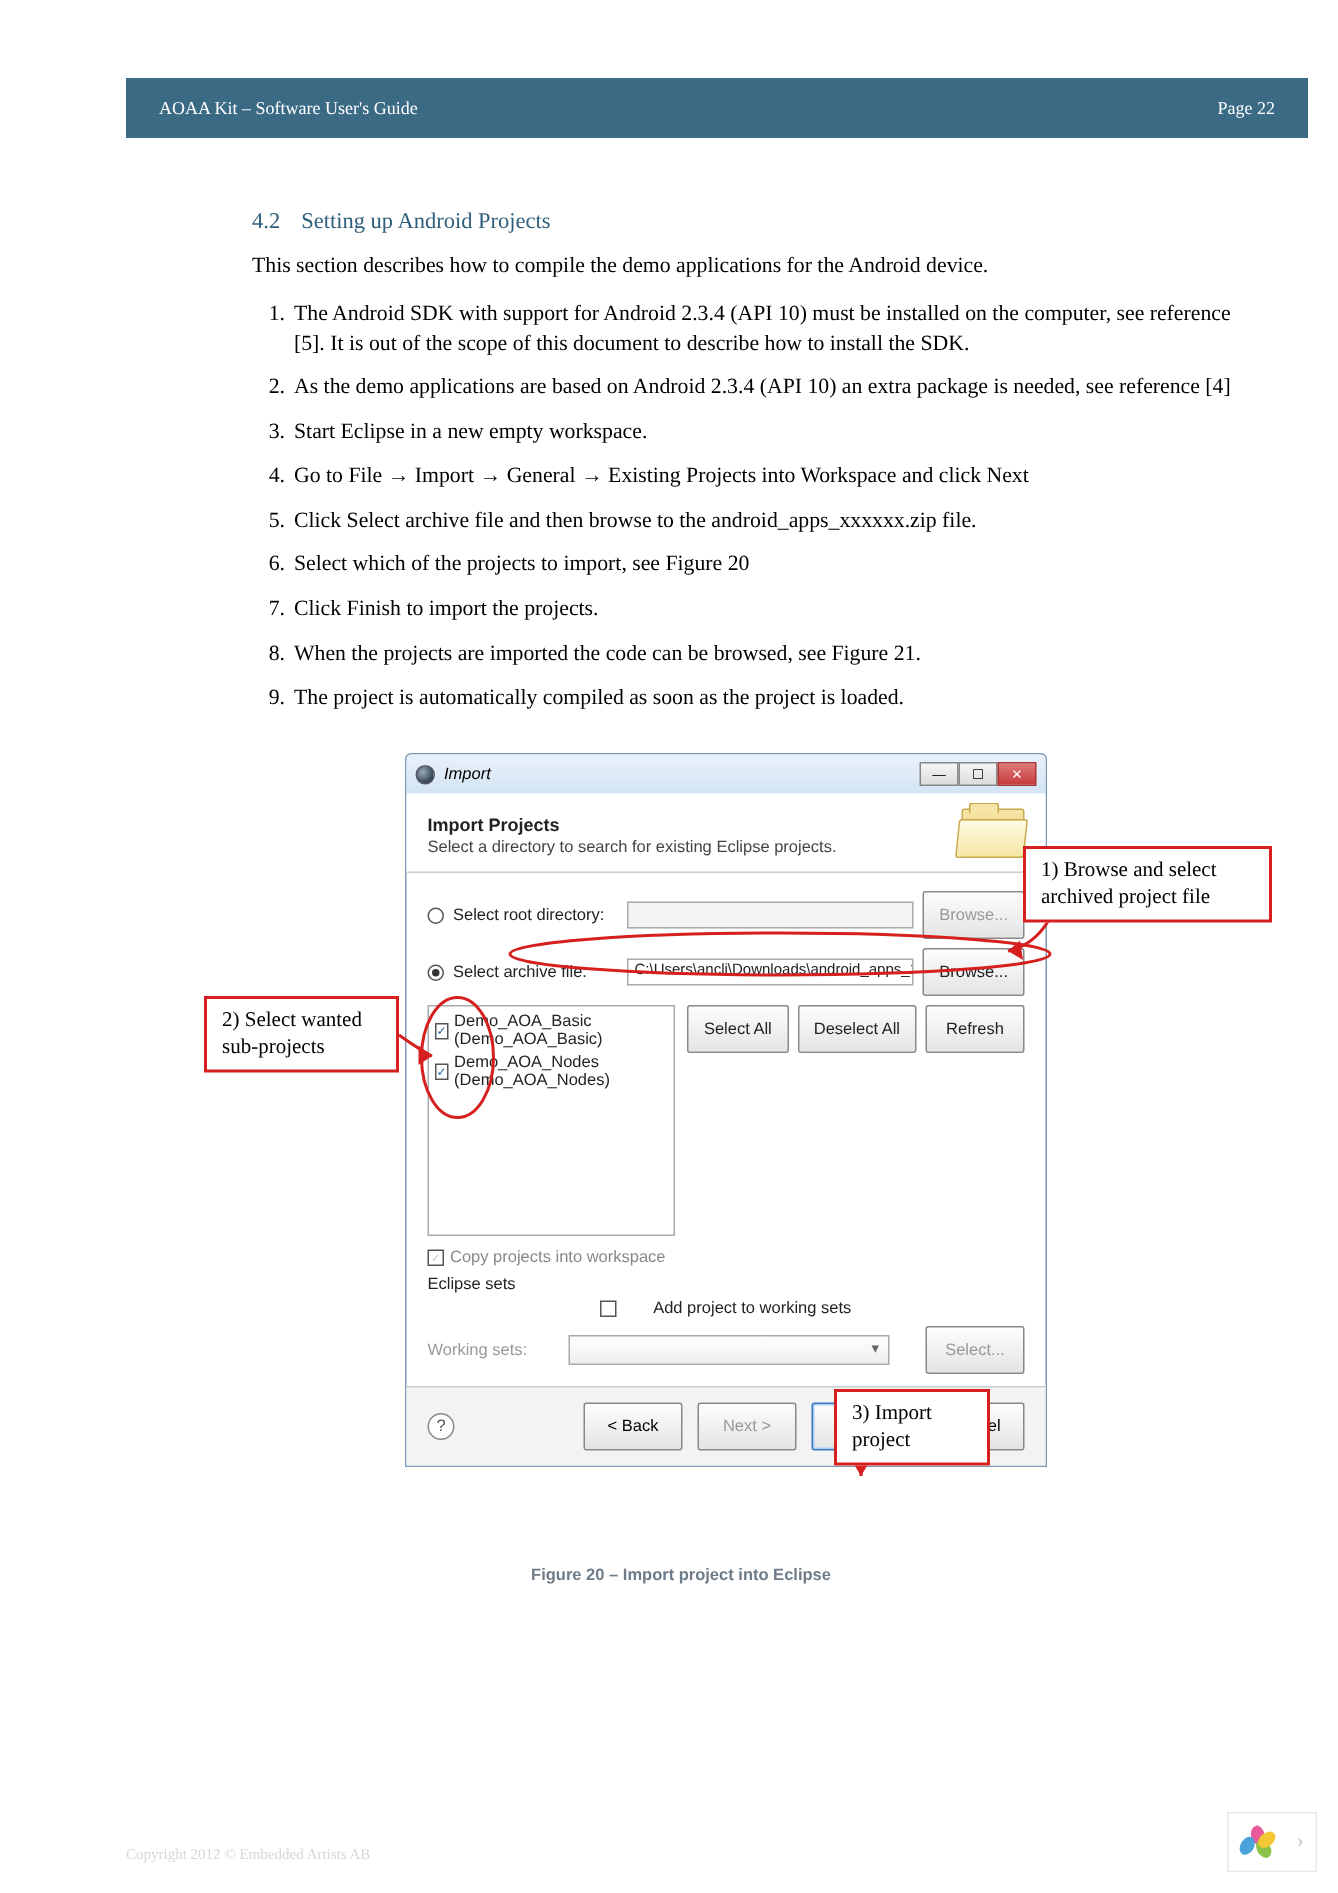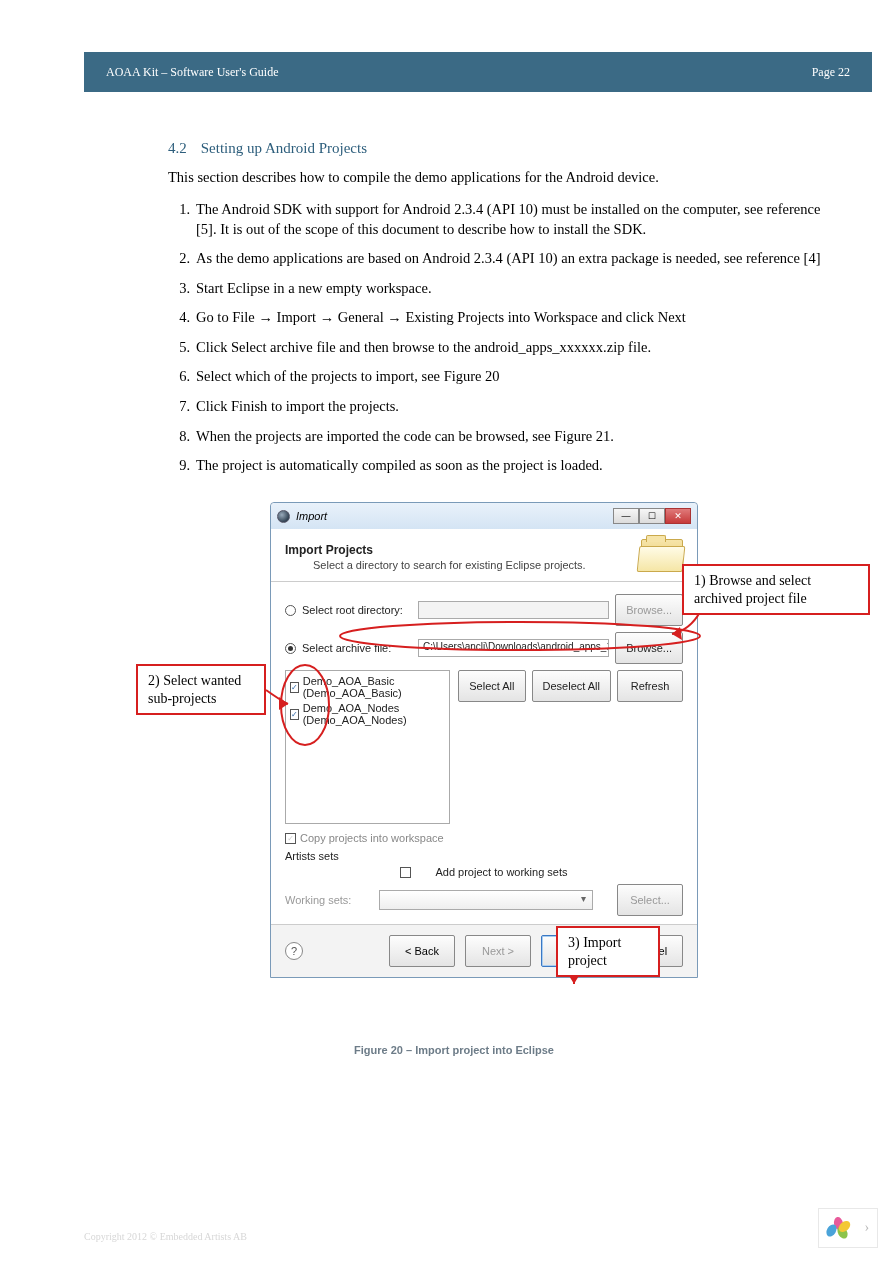--- a/index.html
+++ b/index.html
@@ -71,21 +71,21 @@
   }
   .win-ctrls .close { background: linear-gradient(#e07a7a,#c63a3a); color:#fff; border-color:#a33; }
   .dlg-head {
     padding: 10px 14px;
     border-bottom: 1px solid #ccc;
     display:flex; justify-content:space-between; align-items:flex-end;
     background: #fff;
     gap: 47px;
   }
   .dlg-head .htxt h3 { font-size: 12px; font-weight: bold; color:#222; }
-  .dlg-head .htxt p { font-size: 11px; color:#444; margin-top:2px;margin-left:28px; }
+  .dlg-head .htxt p { font-size: 11px; color:#444; margin-top:2px; }
   .folder-icon {
     width: 42px; height: 32px;
     background: linear-gradient(#f6e4a8,#e8c96a);
     border:1px solid #caa94c; border-radius:2px;
     position:relative;
   }
   .folder-icon::before{
     content:""; position:absolute; top:-5px; left:4px; width:18px; height:6px;
     background:#f6e4a8; border:1px solid #caa94c; border-bottom:none; border-radius:2px 2px 0 0;
   }
@@ -138,21 +138,21 @@
     display:inline-flex; align-items:center; justify-content:center;
     font-size:11px; color:#555; background:#fff;
   }
   .dlg-foot .spacer { flex:1; }
 
   .callout {
     position:absolute; border:2px solid #d61f1f; background:#fff;
     font-family:"Times New Roman", serif; font-size:14px;
     padding:6px 10px; line-height:1.25; z-index:10;
   }
-  .callout.c1 { top:564px; left:682px; width:188px; }
+  .callout.c1 { top:564px; left:682px; width:166px; }
   .callout.c2 { top:664px; left:136px; width:130px; }
   .callout.c3 { top:926px; left:556px; width:104px; }
 
   svg.overlay { position:absolute; top:0; left:0; pointer-events:none; z-index:9; }
 
   .figcap {
     position:absolute; top:1044px; left:16px; right:0;
     text-align:center; font-size:11px; color:#6d7c88; font-weight:bold;
     font-family:Liberation Sans, sans-serif;
   }
@@ -279,21 +279,21 @@
           <span class="btn">Select All</span>
           <span class="btn">Deselect All</span>
           <span class="btn">Refresh</span>
         </div>
       </div>
       <div class="cpy-row">
         <span class="chk" style="color:#ccc">✓</span>
         <span>Copy projects into workspace</span>
       </div>
       <div class="ws-group">
-        <div class="ws-label">Artists sets</div>
+        <div class="ws-label">Eclipse sets</div>
         <div class="ws-row" style="margin-bottom:6px;">
           <span class="chk"></span>
           <span>Add project to working sets</span>
         </div>
         <div class="ws-row">
           <span style="width:70px; color:#999;">Working sets:</span>
           <span class="combo"></span>
           <span class="btn disabled">Select...</span>
         </div>
       </div>

